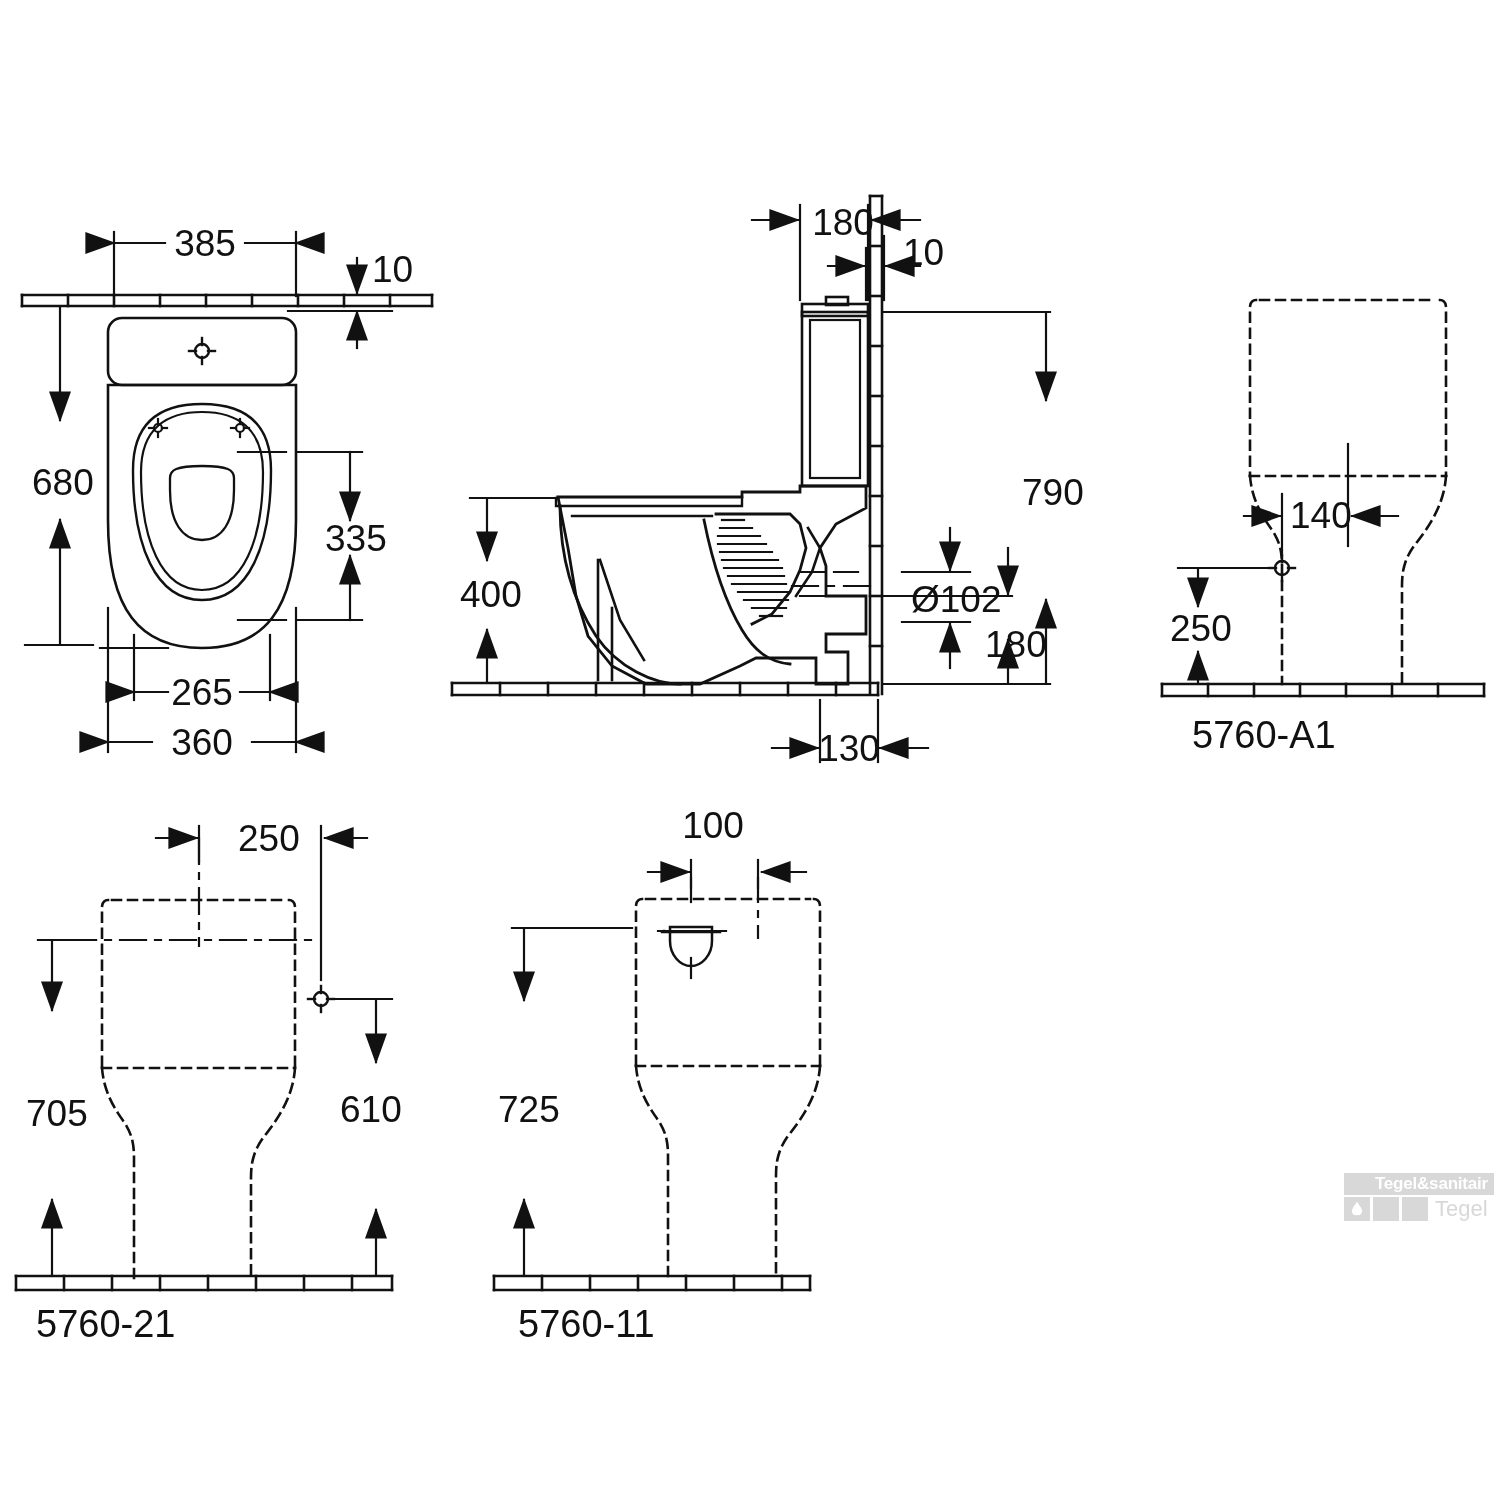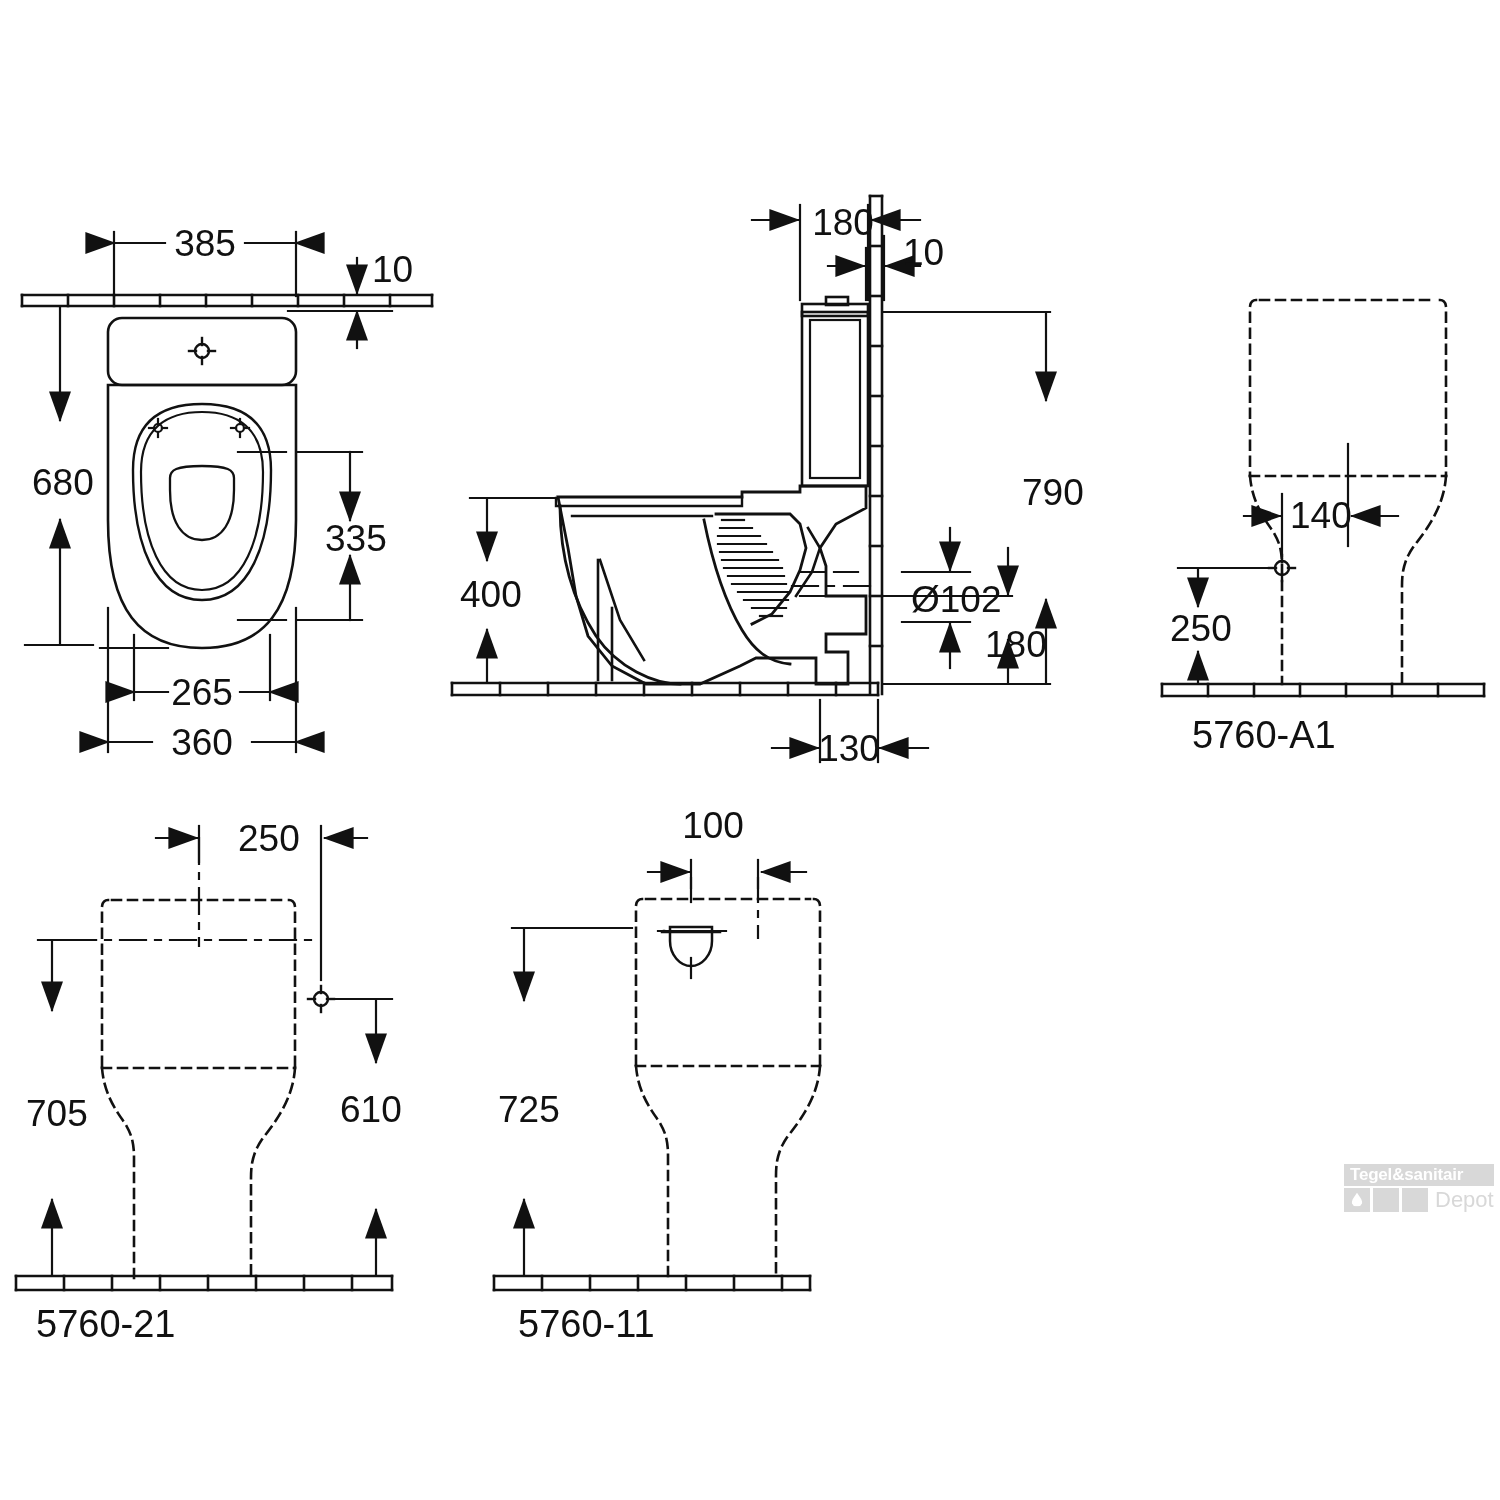--- a/index.html
+++ b/index.html
@@ -3,21 +3,21 @@
 <meta charset="utf-8">
 <style>
   html,body{margin:0;padding:0;background:#ffffff;}
   body{width:1500px;height:1500px;position:relative;overflow:hidden;
        font-family:"Liberation Sans", sans-serif;color:#1a1a1a;}
   #sheet{position:absolute;left:0;top:0;width:1500px;height:1224px;}
   svg.view{position:absolute;left:0;top:0;width:1500px;height:1500px;overflow:visible;}
   .dimtext{font-family:"Liberation Sans", sans-serif;font-size:37px;fill:#111;}
   .partlabel{font-family:"Liberation Sans", sans-serif;font-size:38px;fill:#111;}
   
-  #logo{position:absolute;right:6px;bottom:12px;width:150px;}
+  #logo{position:absolute;right:6px;bottom:3px;width:150px;text-align:right;}
   .logo-top{background:#d8d8d8;color:#ffffff;font-size:17px;font-weight:bold;
             letter-spacing:-.2px;padding:2px 6px 3px 6px;line-height:1;}
   .logo-bottom{display:flex;align-items:stretch;margin-top:2px;height:24px;}
   .sq{width:26px;background:#d8d8d8;margin-right:3px;position:relative;}
   .drop{position:absolute;left:50%;top:50%;transform:translate(-50%,-52%);
         width:11px;height:14px;background:#ffffff;
         border-radius:50% 50% 50% 50% / 62% 62% 38% 38%;
         clip-path:polygon(50% 0%, 88% 45%, 100% 72%, 80% 96%, 20% 96%, 0% 72%, 12% 45%);}
   .depot{color:#d8d8d8;font-size:22px;line-height:24px;margin-left:4px;
          font-family:"Liberation Sans", sans-serif;}
@@ -456,17 +456,17 @@
   </svg>
 
   <div id="logo">
     <div class="logo-top">Tegel&amp;sanitair</div>
     <div class="logo-bottom">
       <div class="sq">
           <span class="drop"></span>
         </div>
       <div class="sq"></div>
       <div class="sq"></div>
-      <div class="depot">Depot</div>
+      <div class="depot">Tegel</div>
     </div>
   </div>
 
 </div>
 
 </body></html>

